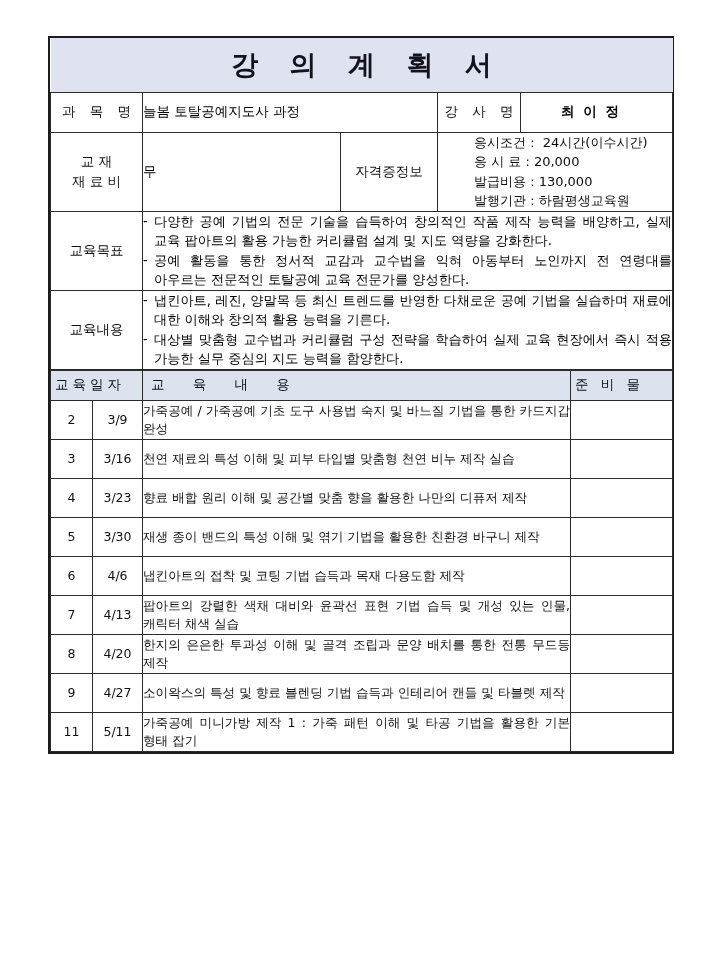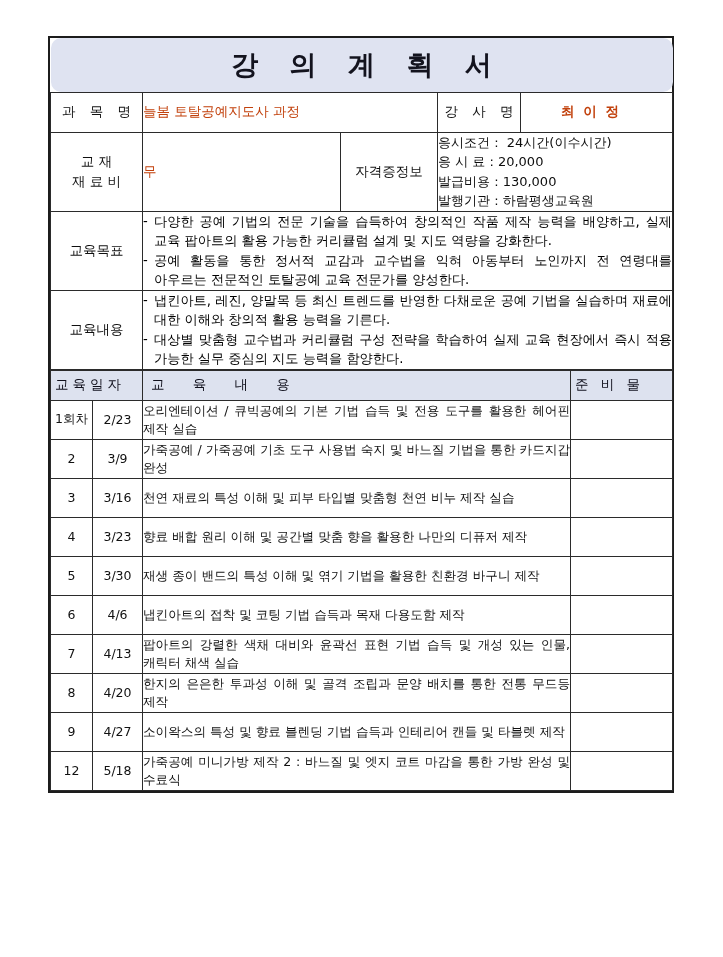--- a/index.html
+++ b/index.html
@@ -38,21 +38,20 @@
   }
 
   
   .title-cell {
     background: #dfe3f1;
     height: 54px;
     text-align: center;
     border-top: none !important;
     border-left: none !important;
     border-right: none !important;
-    border-radius: 10px;
   }
   .title-text {
     font-size: 27px;
     font-weight: bold;
     letter-spacing: 11px;
     padding-left: 11px;
     color: #13131e;
   }
 
   
@@ -65,36 +64,36 @@
     padding: 3px 2px;
   }
   .lbl.spaced { letter-spacing: 5px; padding-left: 5px; }
   .lbl.wide-gap {
     line-height: 1.45;
   }
   .val {
     font-size: 13.5px;
     padding: 4px 9px;
     text-align: left;
-    color: #c2410c;
+    color: #000000;
   }
   .val.bold { font-weight: bold; letter-spacing: 2px; padding-left: 40px; }
 
   .row-h1 { height: 40px; }
   .row-h2 { height: 40px; }
   .row-mat { height: 72px; }
 
   .cert-box {
     font-size: 13px;
     font-weight: bold;
     line-height: 1.5;
     padding: 5px 8px 5px 10px;
     color: #0d0d0d;
   }
-  .cert-line { white-space: pre; }
+  .cert-line { white-space: pre; margin-left: 36px; }
 
   
   .block-lbl {
     text-align: center;
     font-weight: bold;
     font-size: 13.5px;
   }
   .block-body {
     font-size: 13.2px;
     line-height: 1.48;
@@ -233,26 +232,20 @@
       </colgroup>
       <tbody>
         <tr class="sched-head">
           <td class="spread" colspan="2">교육일자</td>
           <td class="spread-wide">교 육 내 용</td>
           <td class="spread">준 비 물</td>
         </tr>
       </tbody>
       <tbody id="schedule-body">
           <tr class="sched-row">
-            <td class="c-no">1회차</td>
-            <td class="c-date">2/23</td>
-            <td class="c-desc">오리엔테이션 / 큐빅공예의 기본 기법 습득 및 전용 도구를 활용한 헤어핀 제작 실습</td>
-            <td class="c-prep"></td>
-          </tr>
-          <tr class="sched-row">
             <td class="c-no">2</td>
             <td class="c-date">3/9</td>
             <td class="c-desc">가죽공예 / 가죽공예 기초 도구 사용법 숙지 및 바느질 기법을 통한 카드지갑 완성</td>
             <td class="c-prep"></td>
           </tr>
           <tr class="sched-row">
             <td class="c-no">3</td>
             <td class="c-date">3/16</td>
             <td class="c-desc">천연 재료의 특성 이해 및 피부 타입별 맞춤형 천연 비누 제작 실습</td>
             <td class="c-prep"></td>
@@ -287,22 +280,22 @@
             <td class="c-desc">한지의 은은한 투과성 이해 및 골격 조립과 문양 배치를 통한 전통 무드등 제작</td>
             <td class="c-prep"></td>
           </tr>
           <tr class="sched-row">
             <td class="c-no">9</td>
             <td class="c-date">4/27</td>
             <td class="c-desc">소이왁스의 특성 및 향료 블렌딩 기법 습득과 인테리어 캔들 및 타블렛 제작</td>
             <td class="c-prep"></td>
           </tr>
           <tr class="sched-row">
-            <td class="c-no">12</td>
-            <td class="c-date">5/18</td>
-            <td class="c-desc">가죽공예 미니가방 제작 2 : 바느질 및 엣지 코트 마감을 통한 가방 완성 및 수료식</td>
+            <td class="c-no">11</td>
+            <td class="c-date">5/11</td>
+            <td class="c-desc">가죽공예 미니가방 제작 1 : 가죽 패턴 이해 및 타공 기법을 활용한 기본 형태 잡기</td>
             <td class="c-prep"></td>
           </tr>
         </tbody>
     </table>
 
   </div>
 </div>
 
 </body></html>

